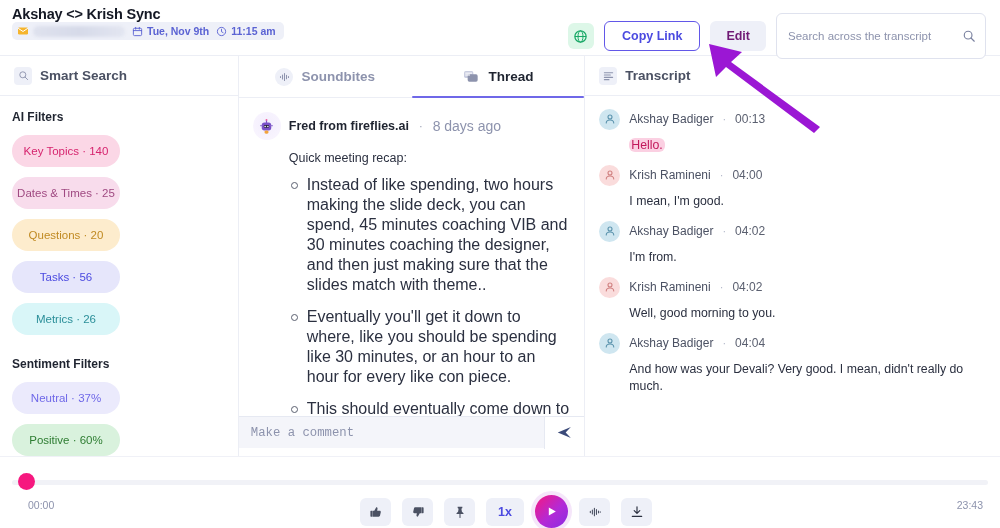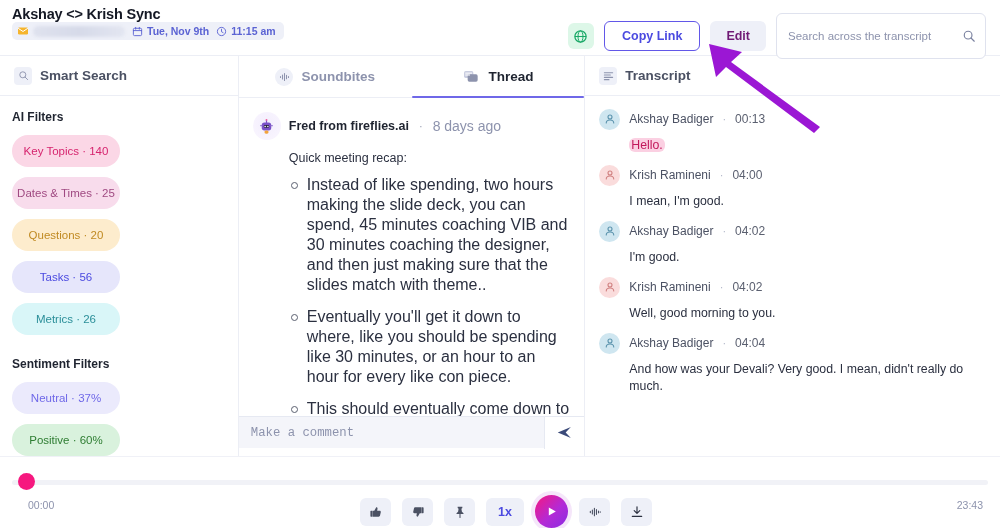--- a/index.html
+++ b/index.html
@@ -352,21 +352,21 @@
               <span class="tr-avatar" style="background: rgb(207, 230, 240);">
                 <svg width="12" height="12" viewBox="0 0 24 24">
                   <circle cx="12" cy="8" r="4" fill="none" stroke="#5b93ad" stroke-width="2.2"></circle>
                   <path d="M4.5 20c0-4 3.6-6 7.5-6s7.5 2 7.5 6" fill="none" stroke="#5b93ad" stroke-width="2.2" stroke-linecap="round"></path>
                 </svg>
               </span>
               <span class="tr-name">Akshay Badiger</span>
               <span class="tr-dot">·</span>
               <span class="tr-time">04:02</span>
             </div>
-            <div class="tr-text">I'm good.</div>
+            <div class="tr-text">I'm from.</div>
           </div>
           <div class="tr-block">
             <div class="tr-head">
               <span class="tr-avatar" style="background: rgb(250, 220, 220);">
                 <svg width="12" height="12" viewBox="0 0 24 24">
                   <circle cx="12" cy="8" r="4" fill="none" stroke="#d08080" stroke-width="2.2"></circle>
                   <path d="M4.5 20c0-4 3.6-6 7.5-6s7.5 2 7.5 6" fill="none" stroke="#d08080" stroke-width="2.2" stroke-linecap="round"></path>
                 </svg>
               </span>
               <span class="tr-name">Krish Ramineni</span>

